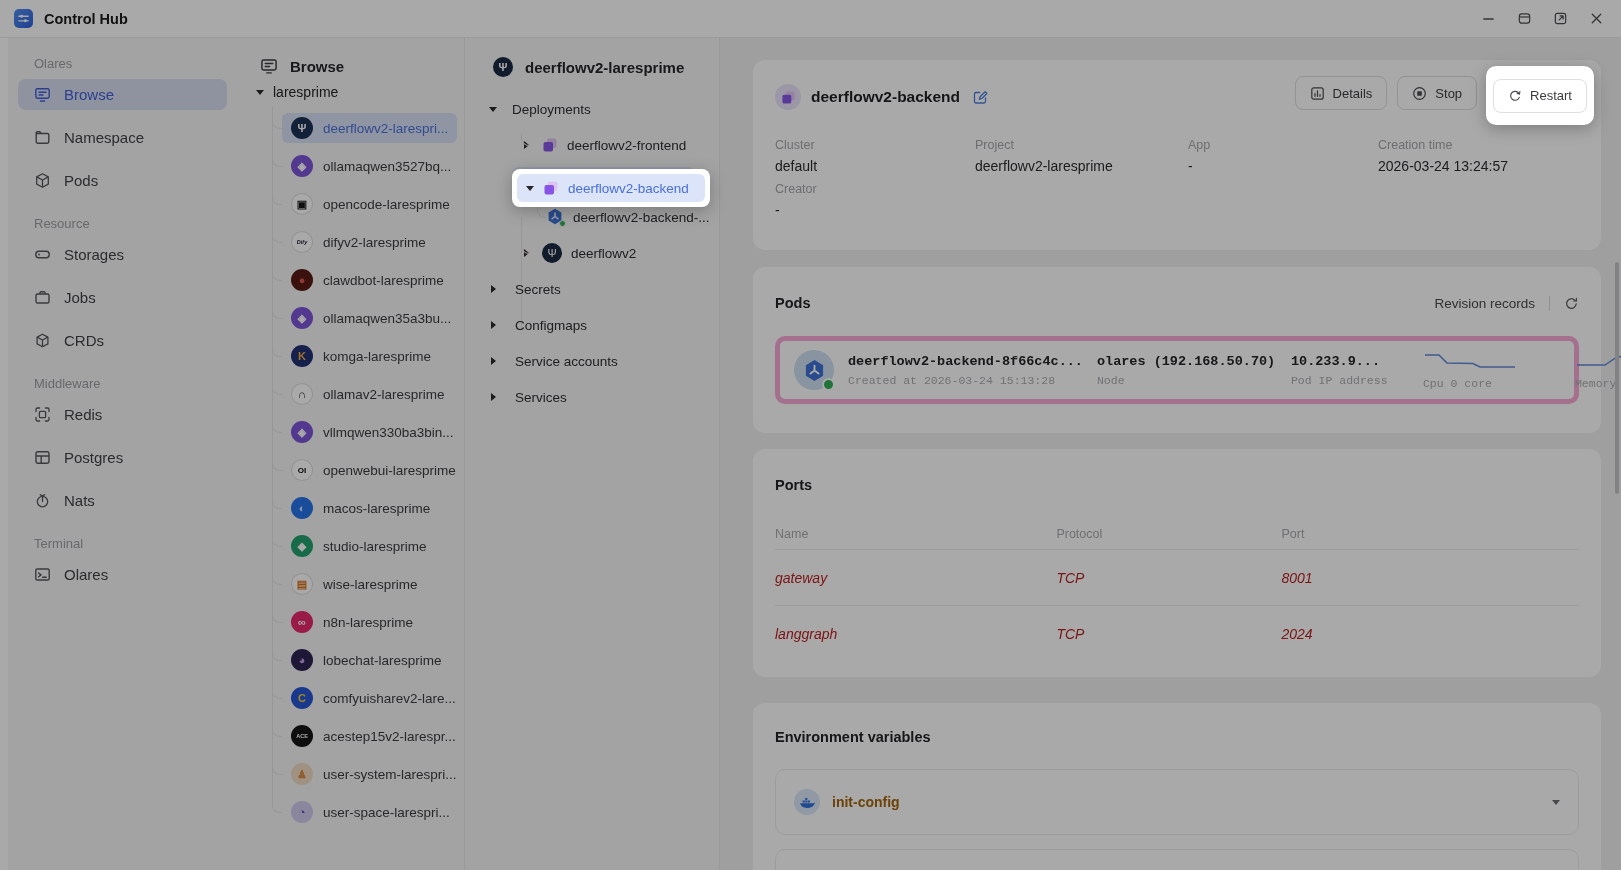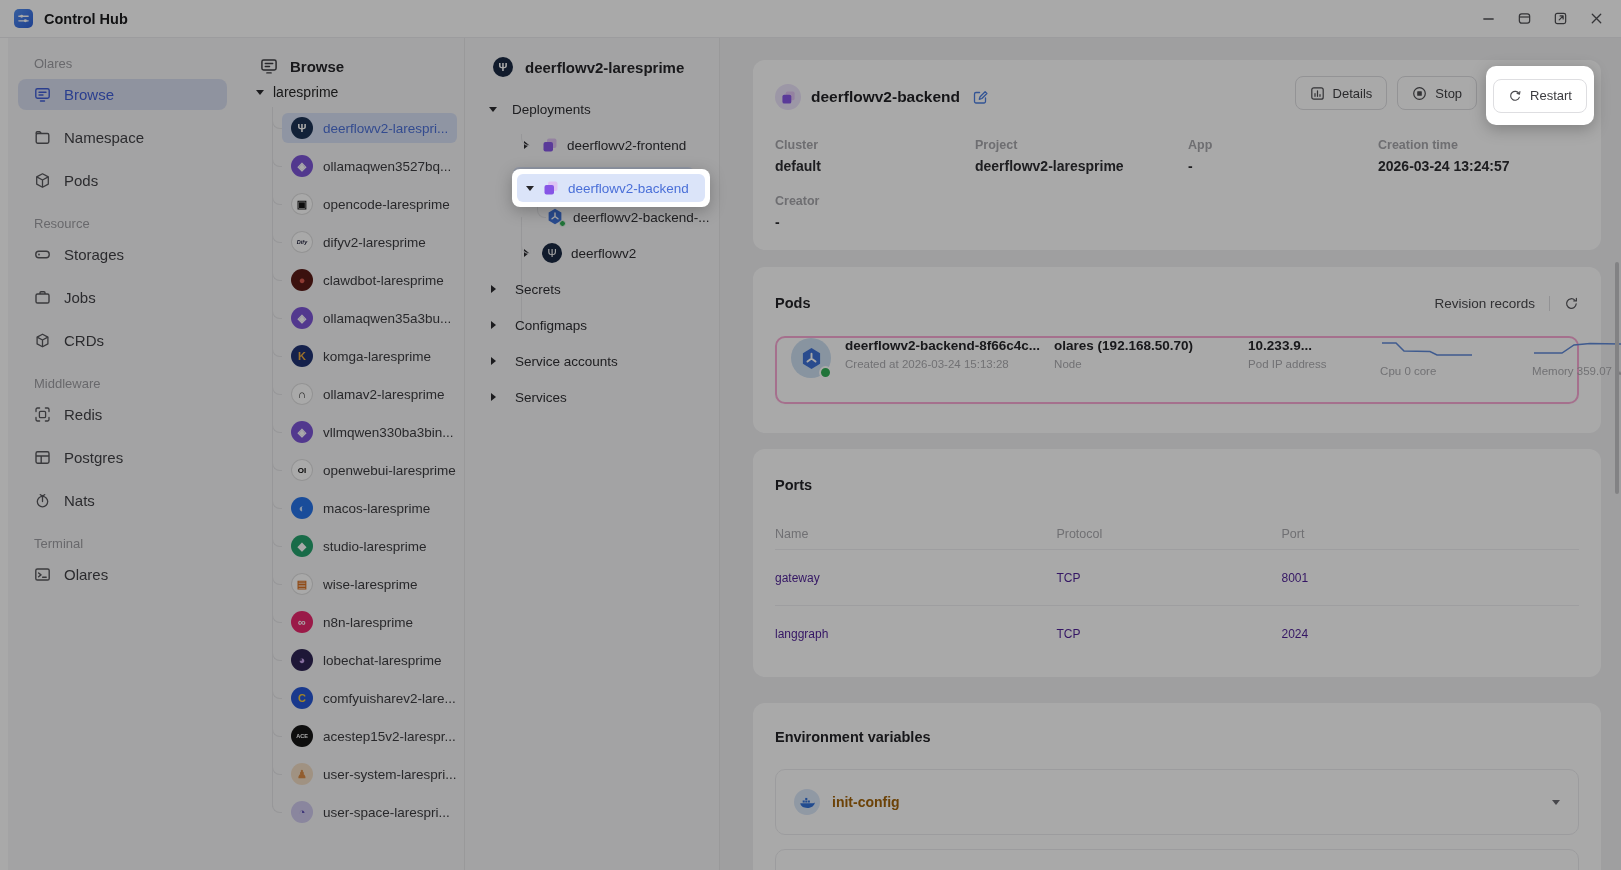--- a/index.html
+++ b/index.html
@@ -77,50 +77,50 @@
   .card-title { font-size:14.5px; font-weight:bold; color:#202024; }
   .card1 { top:22px; height:190px; }
   .c1-titlerow { position:absolute; left:22px; top:24px; display:flex; align-items:center; gap:10px; }
   .dep-badge { width:26px; height:26px; border-radius:50%; background:#ece3fb; display:flex; align-items:center; justify-content:center; }
   .c1-name { font-size:15.5px; font-weight:bold; color:#1d1d21; }
   .editic { display:flex; color:#4a7de0; cursor:pointer; margin-left:2px; }
   .toolbar { position:absolute; right:20px; top:16px; display:flex; gap:10px; }
   .btn { height:34px; border:1px solid #dedee1; border-radius:8px; background:#fff; display:flex; align-items:center;
     gap:8px; padding:0 14px; font-size:13px; color:#3c3c40; cursor:pointer; }
   .btn .bico { display:flex; color:#4a4a4e; }
-  .infogrid { position:absolute; left:22px; top:78px; display:grid; grid-template-columns:200px 213px 190px auto; row-gap:20px;font-weight:bold; }
+  .infogrid { position:absolute; left:22px; top:78px; display:grid; grid-template-columns:200px 213px 190px auto; row-gap:8px; }
   .inf-label { font-size:12.5px; color:#a5a5aa; }
   .inf-value { font-size:14px; color:#2a2a2e; margin-top:6px; }
 
   .card2 { top:229px; height:166px; padding:28px 22px 0; }
   .c2-head { display:flex; align-items:center; }
   .c2-right { margin-left:auto; display:flex; align-items:center; gap:14px; }
   .revlink { font-size:13.5px; color:#47474b; cursor:pointer; }
   .vsep { width:1px; height:15px; background:#dcdcdf; }
   .refresh { display:flex; color:#55555a; cursor:pointer; }
-  .podcard { margin-top:25px; height:68px; border:2px solid #f9a8d4; border-radius:10px; display:flex; align-items:flex-start;
-    padding:0 14px; box-shadow:0 1px 2px rgba(0,0,0,.02); cursor:pointer; }
+  .podcard { margin-top:25px; height:68px; border:5px solid #f9a8d4; border-radius:10px; display:flex; align-items:center;
+    padding:0 14px; box-shadow:0 1px 2px rgba(0,0,0,.02); cursor:pointer;font-family:Liberation Mono, monospace; }
   .podav { position:relative; width:40px; height:40px; border-radius:50%; background:#ccdff2;
     display:flex; align-items:center; justify-content:center; flex:0 0 auto; }
   .podav .gdot { position:absolute; right:-1px; bottom:-1px; width:13px; height:13px; border-radius:50%;
     background:#2fae54; border:2px solid #fff; }
   .pcol { margin-left:14px; }
   .pmain { font-size:13.5px; font-weight:bold; color:#232327; white-space:nowrap; }
   .psub { font-size:11.5px; color:#aaaaae; margin-top:5px; white-space:nowrap; }
   .pcol.name { flex:1 1 auto; }
   .pcol.node { width:180px; flex:0 0 auto; }
   .pcol.ip { width:118px; flex:0 0 auto; }
   .pcol.metric { width:138px; flex:0 0 auto; }
   .pcol.metric2 { width:175px; flex:0 0 auto; }
 
   .card3 { top:411px; height:228px; padding:28px 22px 0; }
   .ptable { margin-top:26px; }
   .prow { display:grid; grid-template-columns:35% 28% 37%; align-items:center; }
   .phead { height:30px; font-size:12.5px; color:#a8a8ad; }
-  .pcell { font-size:12px; color:#4c1d95; }
+  .pcell { font-size:14px; color:#b91c1c;font-style:italic; }
   .pdata { height:56px; border-top:1px solid #efeff1; }
 
   .card4 { top:665px; height:260px; padding:26px 22px 0; }
   .envrow { margin-top:24px; height:66px; border:1px solid #ececef; border-radius:10px; display:flex;
     align-items:center; padding:0 18px; cursor:pointer; }
   .envic { width:26px; height:26px; border-radius:50%; background:#d9e6f8; display:flex; align-items:center; justify-content:center; }
   .envname { font-size:14px; font-weight:bold; color:#a16207; margin-left:12px; }
   .chev { margin-left:auto; width:0; height:0; border:4.5px solid transparent; border-top:5.5px solid #6b6b70; margin-top:5px; }
   .envrow.partial { margin-top:14px; height:40px; }
 

